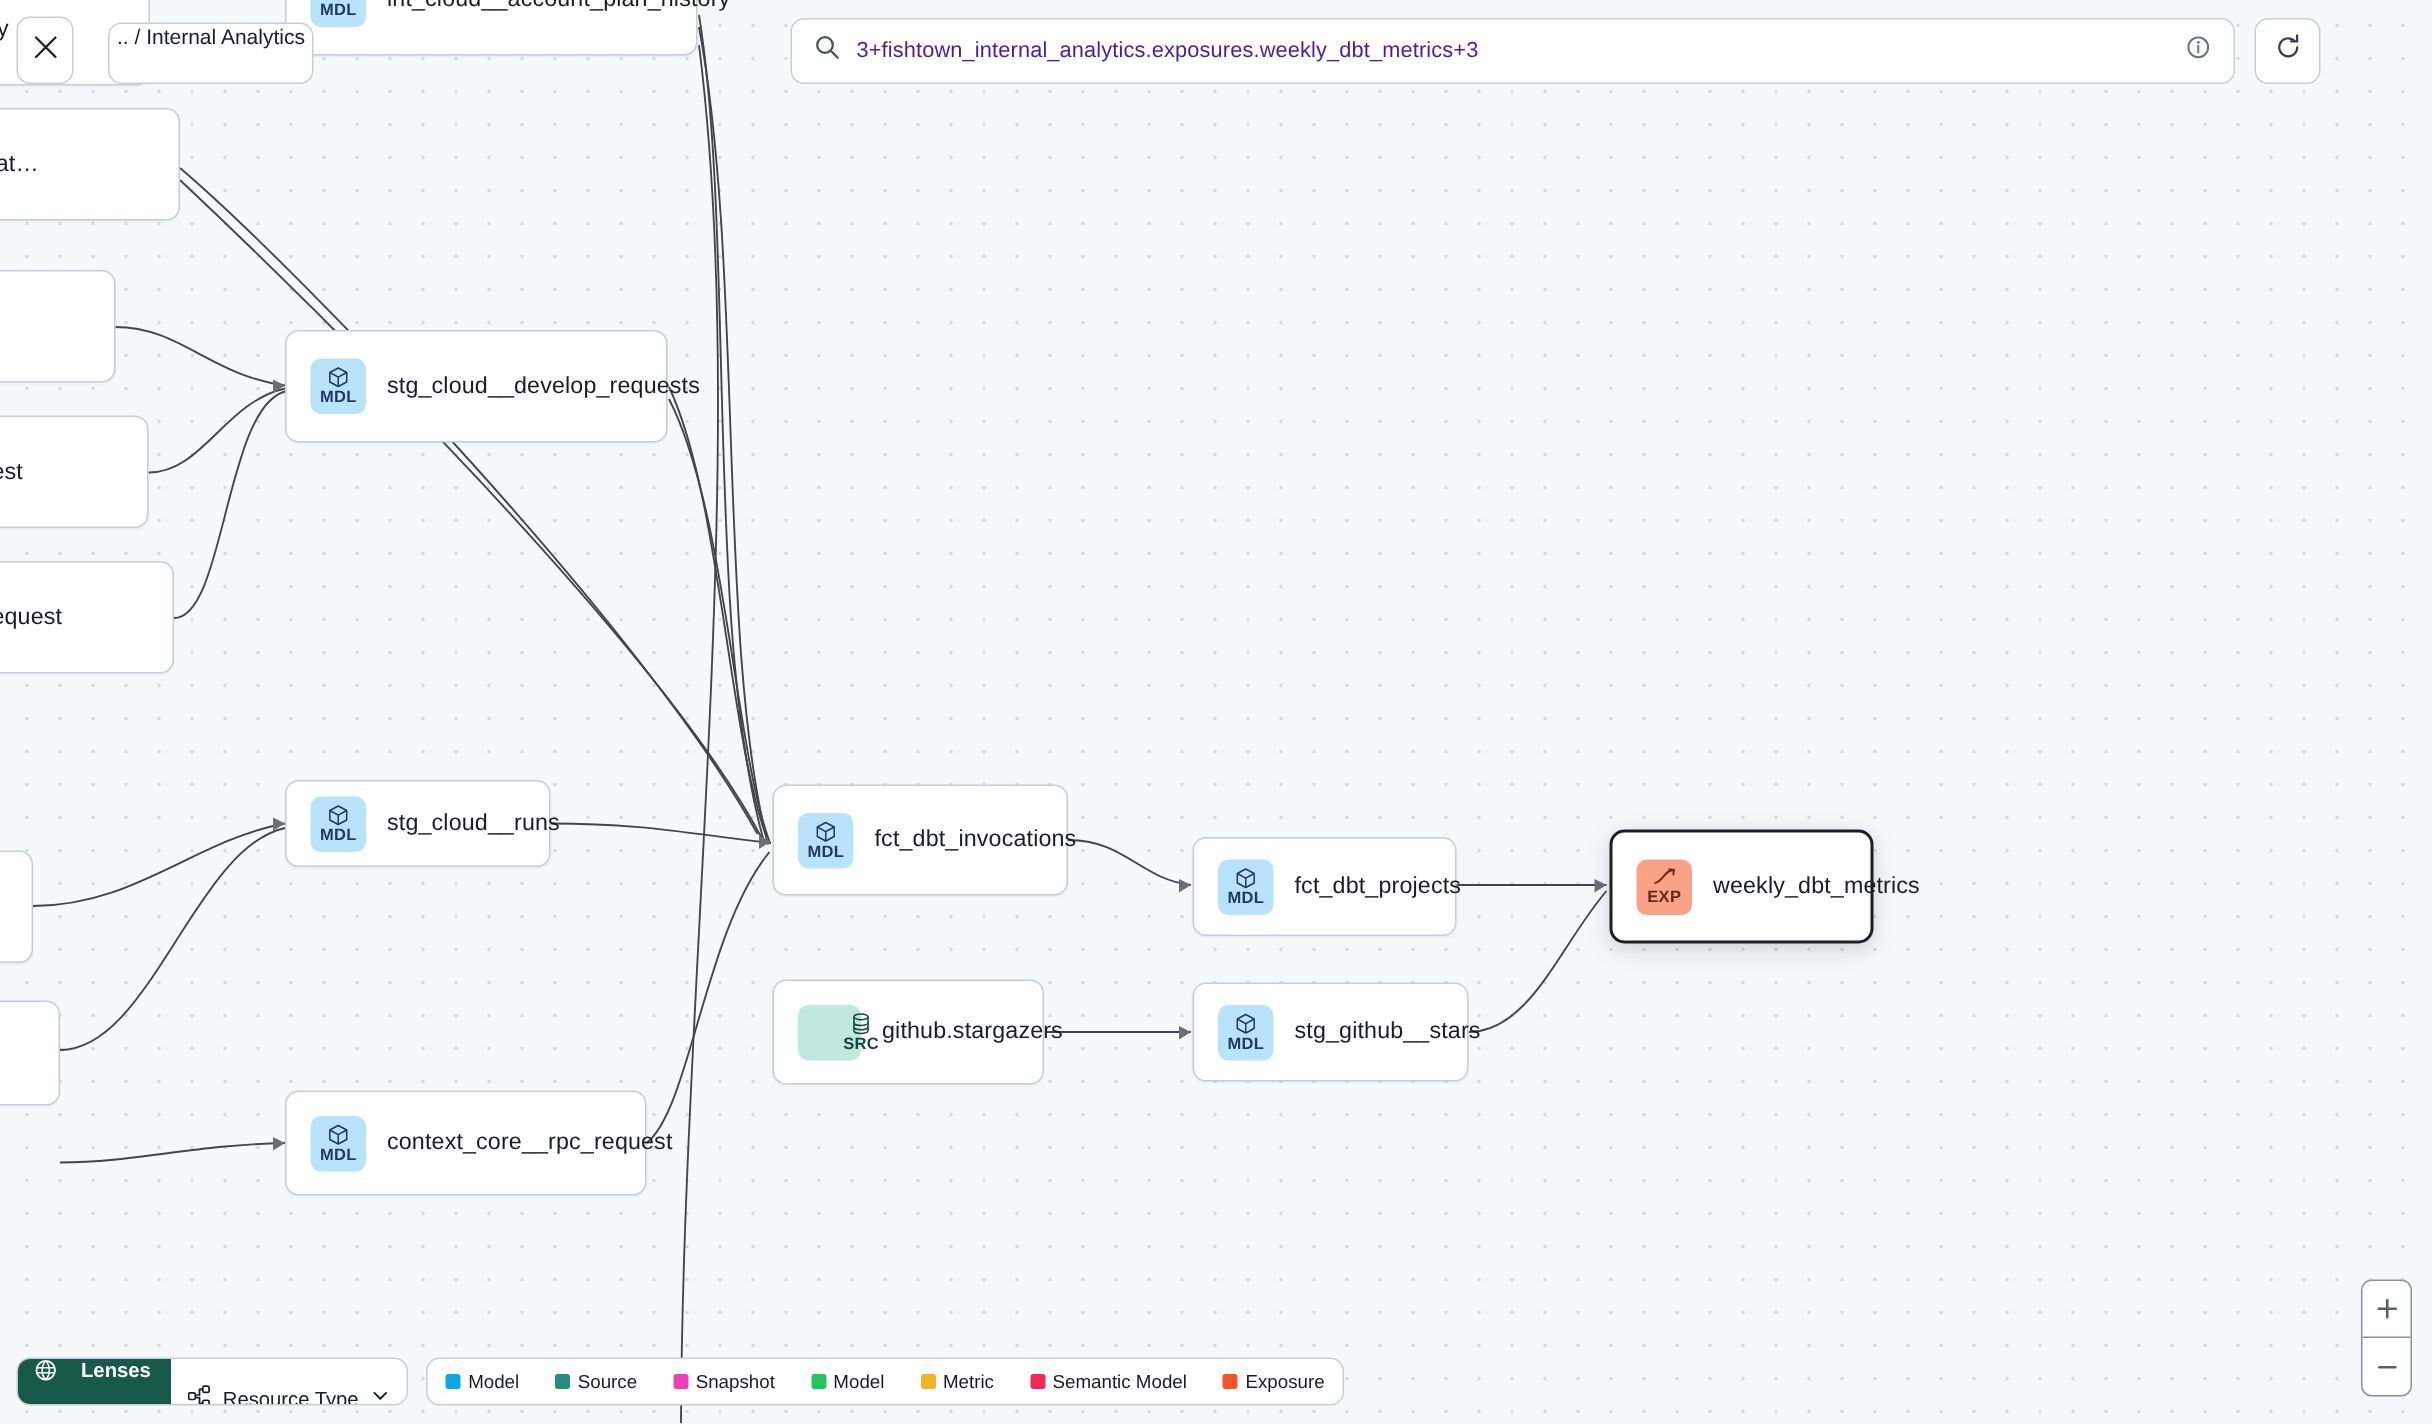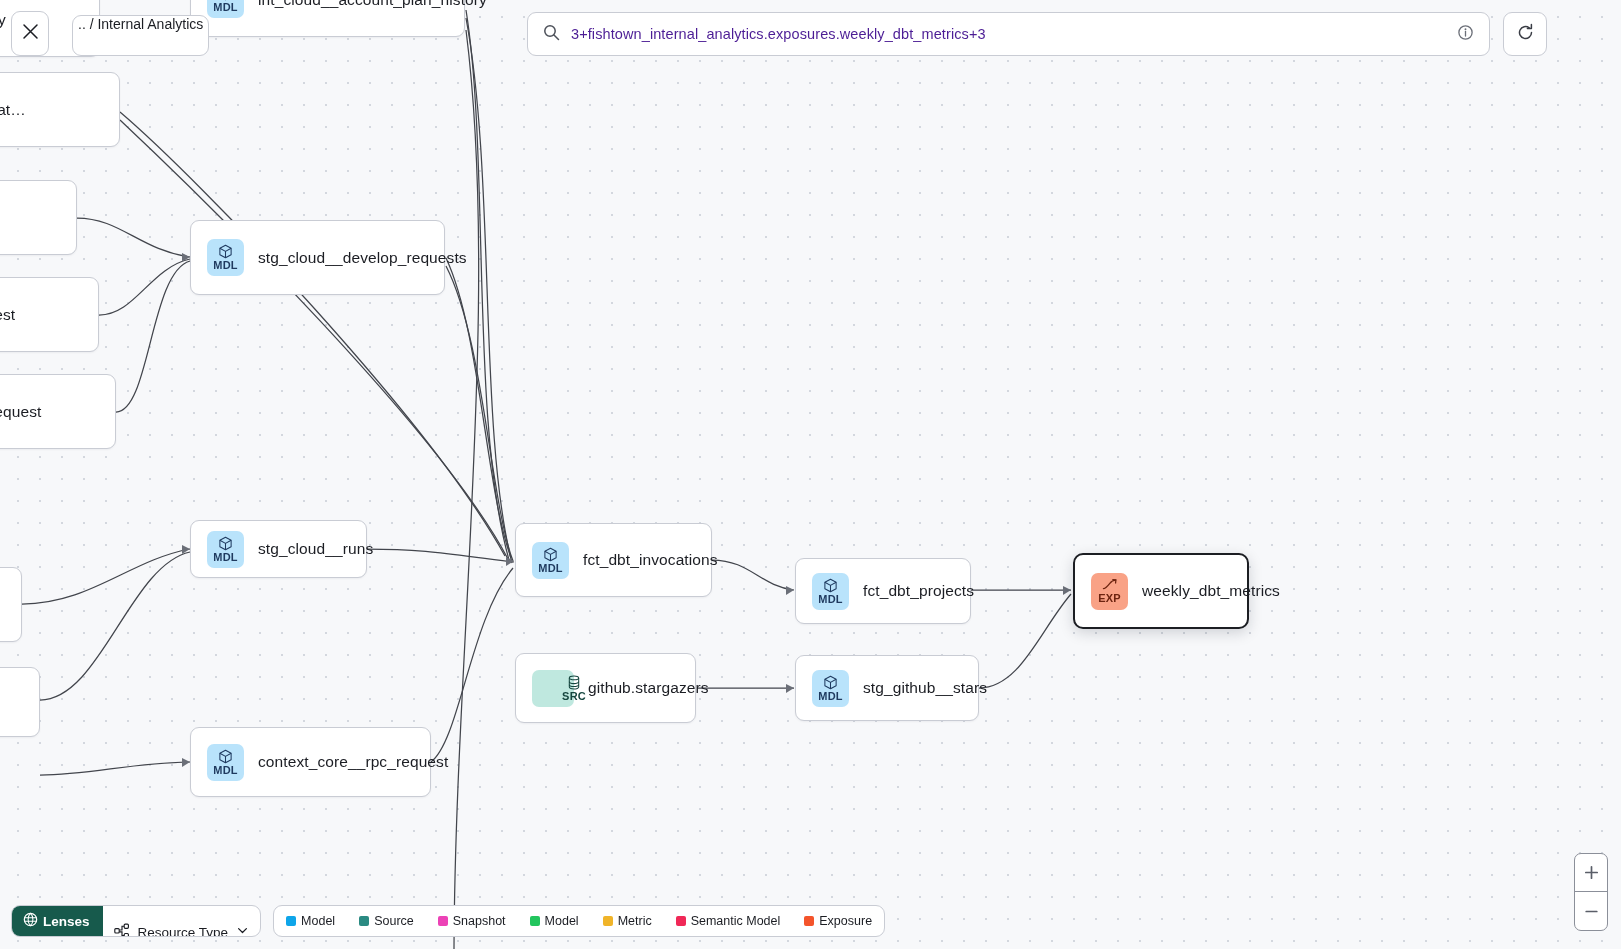--- a/index.html
+++ b/index.html
@@ -117,21 +117,21 @@
 
   
   .bottombar { position: absolute; left: 11px; bottom: 12px; display: flex; gap: 12px; align-items: stretch; z-index: 20; }
   .lenses-group {
     display: flex; align-items: stretch;
     background: #fff; border: 1px solid #c9ccd4; border-radius: 9px;
     overflow: hidden; height: 32px;
   }
   .lenses-btn {
     background: #175a4c; color: #fff;
-    display: flex; align-items: center; gap: 5px;
+    display: flex; align-items: flex-start; gap: 16px;
     padding: 0 13px 0 11px;
     font-size: 13.5px; font-weight: 600;
     cursor: pointer;
   }
   .restype-btn {
     display: flex; align-items: center; gap: 8px;
     padding: 0 11px;
     font-size: 13.5px; color: #1b1d23;
     cursor: pointer;
     margin-top: 22px;

